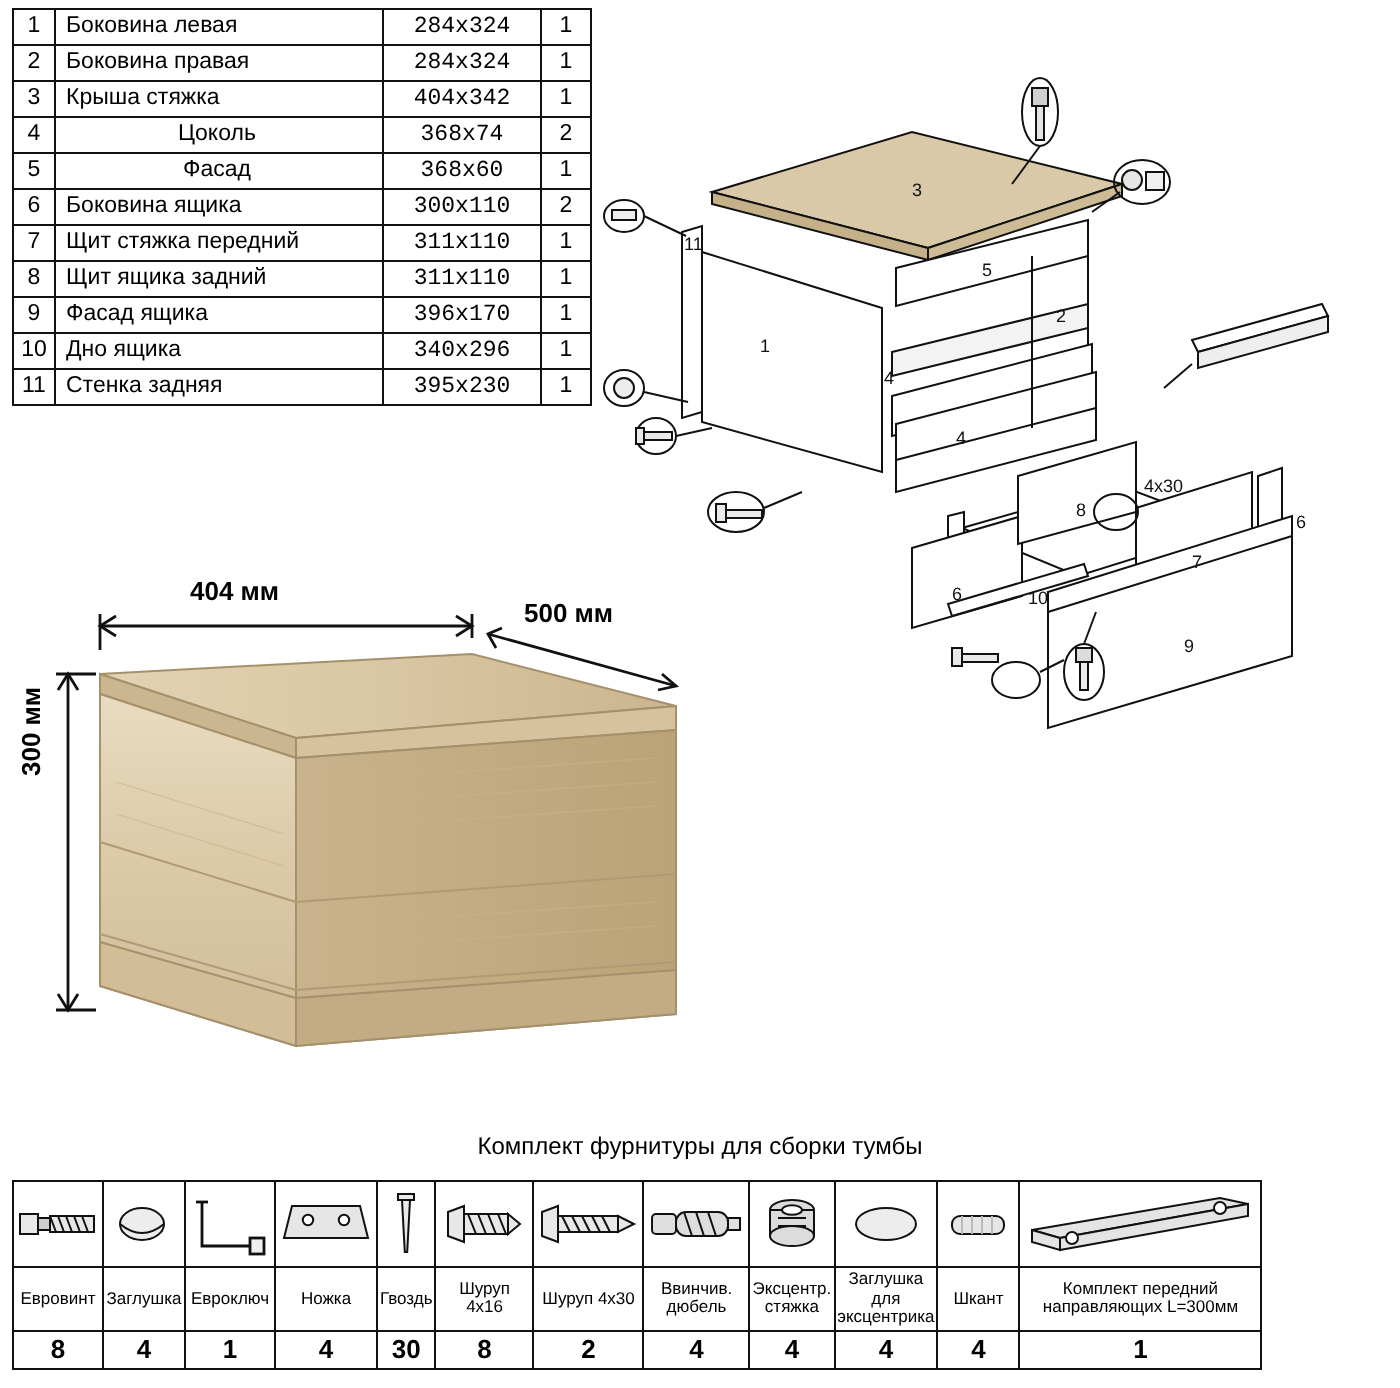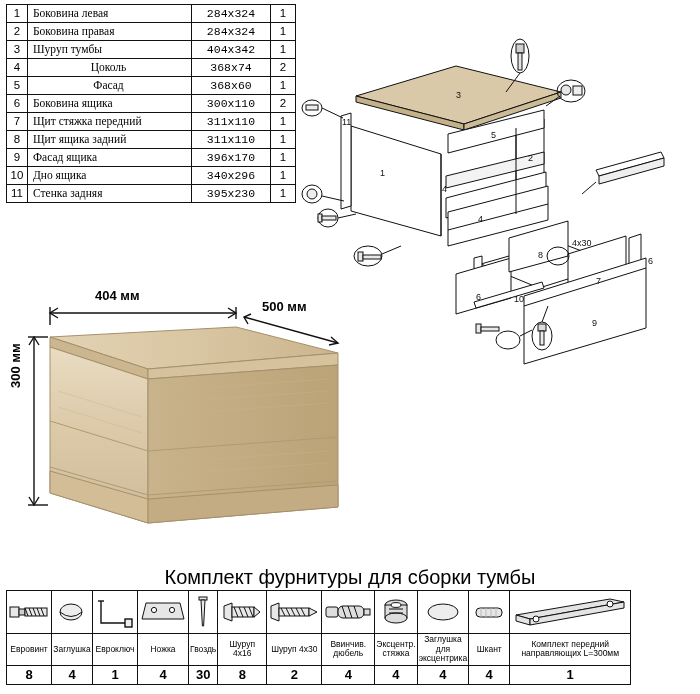--- a/index.html
+++ b/index.html
@@ -15,42 +15,42 @@
     position:absolute;left:6px;top:4px;width:290px;
     border-collapse:collapse;font-size:11.5px;
   }
   .parts-table td{
     border:1px solid #111;
     padding:1px 2px;
     height:15px;
     line-height:13px;
   }
   .parts-table td.num{width:16px;text-align:center;}
-  .parts-table td.name{text-align:left;padding-left:5px;font-family:Liberation Serif, serif;}
+  .parts-table td.name{text-align:left;padding-left:5px;}
   .parts-table td.name.center{text-align:center;padding-left:0;margin-top:40px;}
   .parts-table td.size{width:74px;text-align:center;font-family:Liberation Mono, monospace;}
   .parts-table td.qty{width:20px;text-align:center;}
 
   
   .diagram{position:absolute;left:296px;top:6px;width:400px;height:360px;}
   .diagram svg{display:block;}
 
   
   .photo{position:absolute;left:8px;top:295px;width:380px;height:250px;}
 
   
   .dim{position:absolute;font-weight:bold;font-size:13px;}
   .dim-404{left:95px;top:288px;}
   .dim-346{left:262px;top:299px;}
   .dim-300{left:8px;top:388px;transform:rotate(-90deg);transform-origin:left top;width:90px;}
 
   
   .hw-title{
     position:absolute;left:0;top:566px;width:700px;text-align:center;
-    font-size:20px;
+    font-size:12px;
   }
   .hw-table{
     position:absolute;left:6px;top:590px;width:562px;
     border-collapse:collapse;font-size:8.5px;text-align:center;
   }
   .hw-table td{border:1px solid #111;padding:0;}
   .hw-table td.pic{height:42px;vertical-align:middle;}
   .hw-table td.lbl{height:22px;vertical-align:middle;line-height:9.5px;padding:1px;}
   .hw-table td.cnt{height:18px;vertical-align:middle;font-size:13px;font-weight:bold;}
   .hw-table .pic svg{display:block;margin:0 auto;}
@@ -69,21 +69,21 @@
         <td class="qty">1</td>
       </tr>
       <tr>
         <td class="num">2</td>
         <td class="name">Боковина правая</td>
         <td class="size">284х324</td>
         <td class="qty">1</td>
       </tr>
       <tr>
         <td class="num">3</td>
-        <td class="name">Шуруп тумбы</td>
+        <td class="name">Крыша стяжка</td>
         <td class="size">404х342</td>
         <td class="qty">1</td>
       </tr>
       <tr>
         <td class="num">4</td>
         <td class="name center">Цоколь</td>
         <td class="size">368х74</td>
         <td class="qty">2</td>
       </tr>
       <tr>

